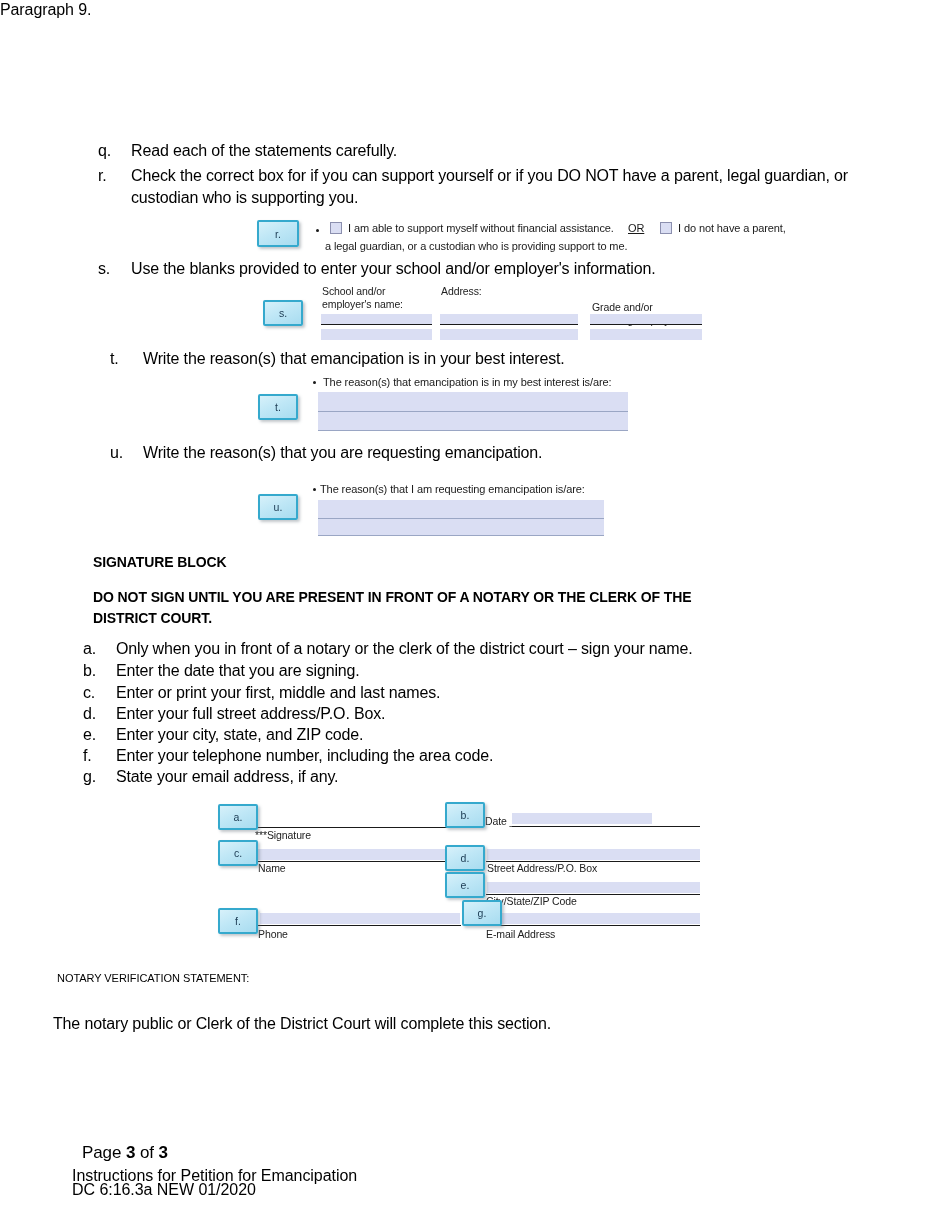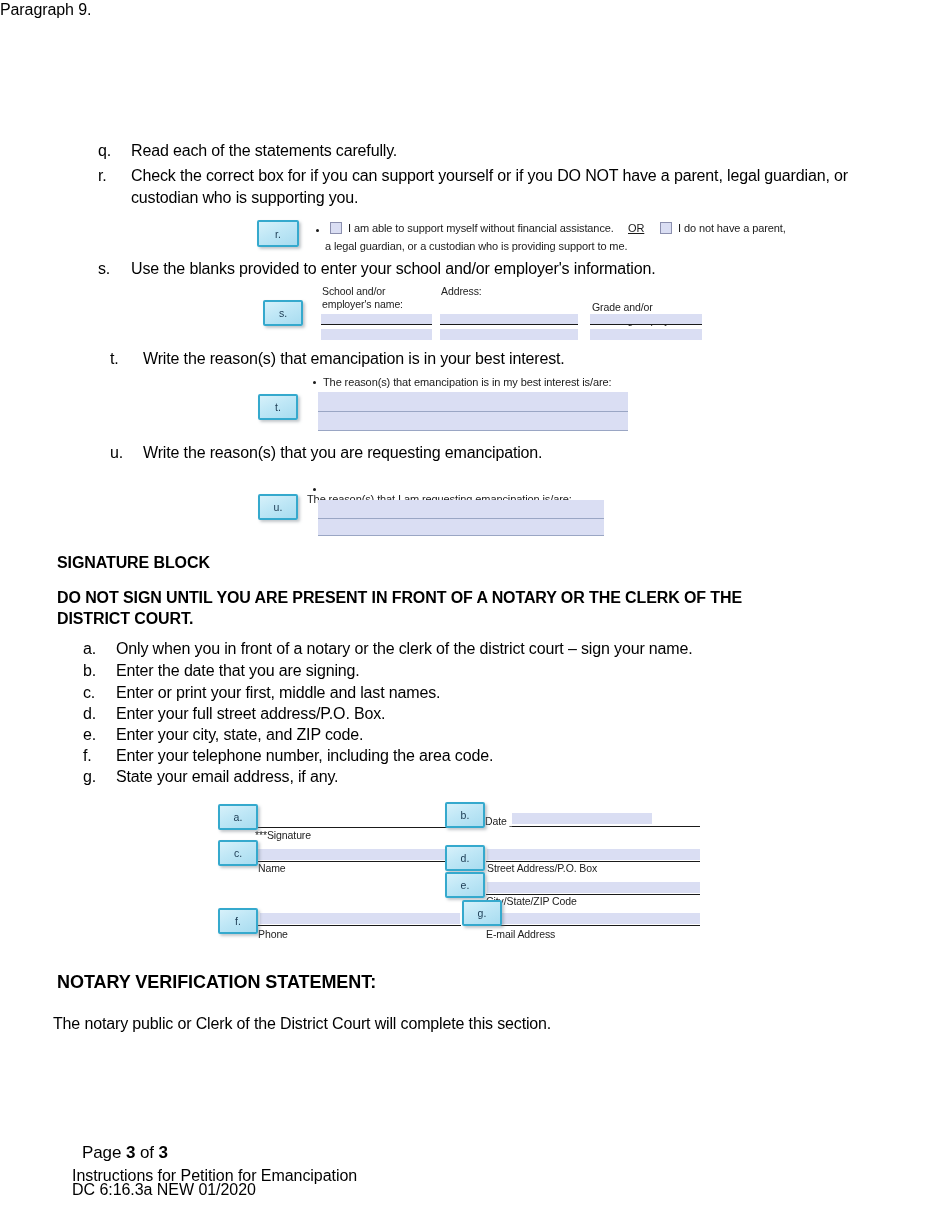--- a/index.html
+++ b/index.html
@@ -113,29 +113,30 @@
     border: 1px solid #8b8fae;
     background: #dadef3;
   }
 
   .u-underline { text-decoration: underline; }
 
   
   .h-bold {
     position: absolute;
     font-weight: bold;
-    font-size: 16px;
+    font-size: 14px;
     line-height: 21px;
     letter-spacing: -0.1px;
+    margin-left: 36px;
   }
 
   .notary-head {
     position: absolute;
-    font-weight: bold;
-    font-size: 18px;
+    font-weight: normal;
+    font-size: 11px;
     letter-spacing: -0.05px;
   }
 
   .notary-body {
     position: absolute;
     font-size: 16px;
     letter-spacing: -0.15px;
   }
 
   
@@ -217,21 +218,21 @@
   <div class="rule soft" style="left:318px; top:411px; width:310px;"></div>
   <div class="rule soft" style="left:318px; top:430px; width:310px;"></div>
 
   <div class="li" style="left:110px; top:442px; width:775px;">
     <span class="marker">u.</span>
     <span class="body">Write the reason(s) that you are requesting emancipation.</span>
   </div>
 
   <div class="callout" style="left:258px; top:494px; width:40px; height:26px;">u.</div>
   <div class="bullet-dot" style="left:313px; top:488px;"></div>
-  <div class="smalltext" style="left:307px; top:482px;margin-top:10px;">The reason(s) that I am requesting emancipation is/are:</div>
+  <div class="smalltext" style="left:320px; top:482px;">The reason(s) that I am requesting emancipation is/are:</div>
 
   <div class="field" style="left:318px; top:500px; width:286px; height:36px;"></div>
   <div class="rule soft" style="left:318px; top:518px; width:286px;"></div>
   <div class="rule soft" style="left:318px; top:535px; width:286px;"></div>
 
   <div class="h-bold" style="left:57px; top:552px;">SIGNATURE BLOCK</div>
 
   <div class="h-bold" style="left:57px; top:587px; width:780px;">
     <span>DO NOT SIGN UNTIL YOU ARE PRESENT IN FRONT OF A NOTARY OR THE CLERK OF THE</span><br>
     <span>DISTRICT COURT.</span>

